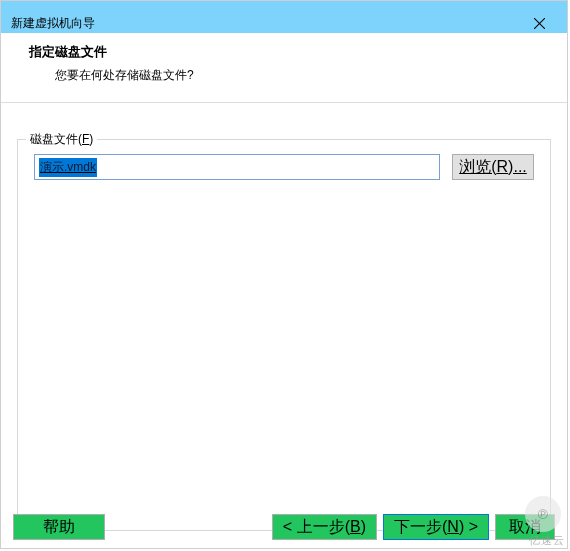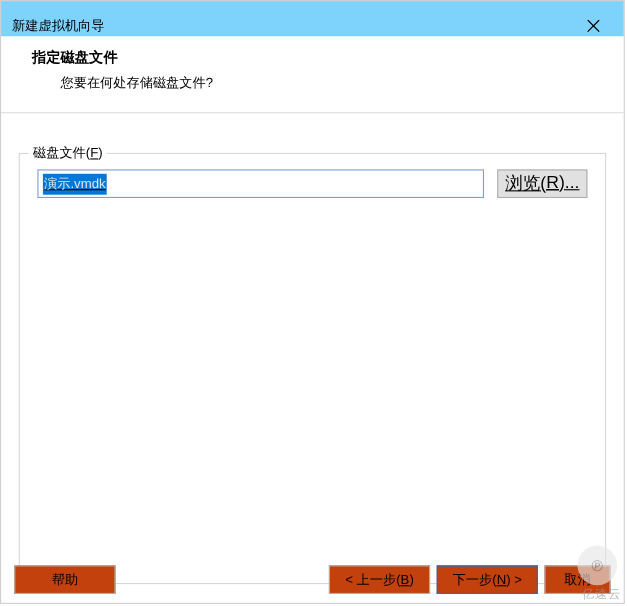--- a/index.html
+++ b/index.html
@@ -92,21 +92,21 @@
     border: 1px solid #7a9fd4;
     padding: 0 4px;
     font-size: 12px;
     font-family: inherit;
     display: flex;
     align-items: center;
     outline: none;
   }
   .file-input .sel {
     background: #0078d7;
-    color: #e5e5e5;
+    color: #0f172a;
     padding: 1px 1px;
   }
   .browse-btn {
     width: 82px;
     height: 26px;
     background: #e1e1e1;
     border: 1px solid #adadad;
     font-size: 16px;
     font-family: inherit;
     cursor: pointer;
@@ -120,23 +120,23 @@
     bottom: 8px;
     left: 0; right: 0;
     display: flex;
     padding: 0 12px;
     gap: 6px;
     align-items: center;
   }
   .btn {
     height: 26px;
     min-width: 92px;
-    background: #c2410c;
+    background: #22c55e;
     border: 1px solid #adadad;
-    font-size: 12px;
+    font-size: 16px;
     font-family: inherit;
     cursor: pointer;
     display: flex;
     align-items: center;
     justify-content: center;
     padding: 0 10px;
   }
   .btn-default {
     border: 1px solid #0078d7;
   }

